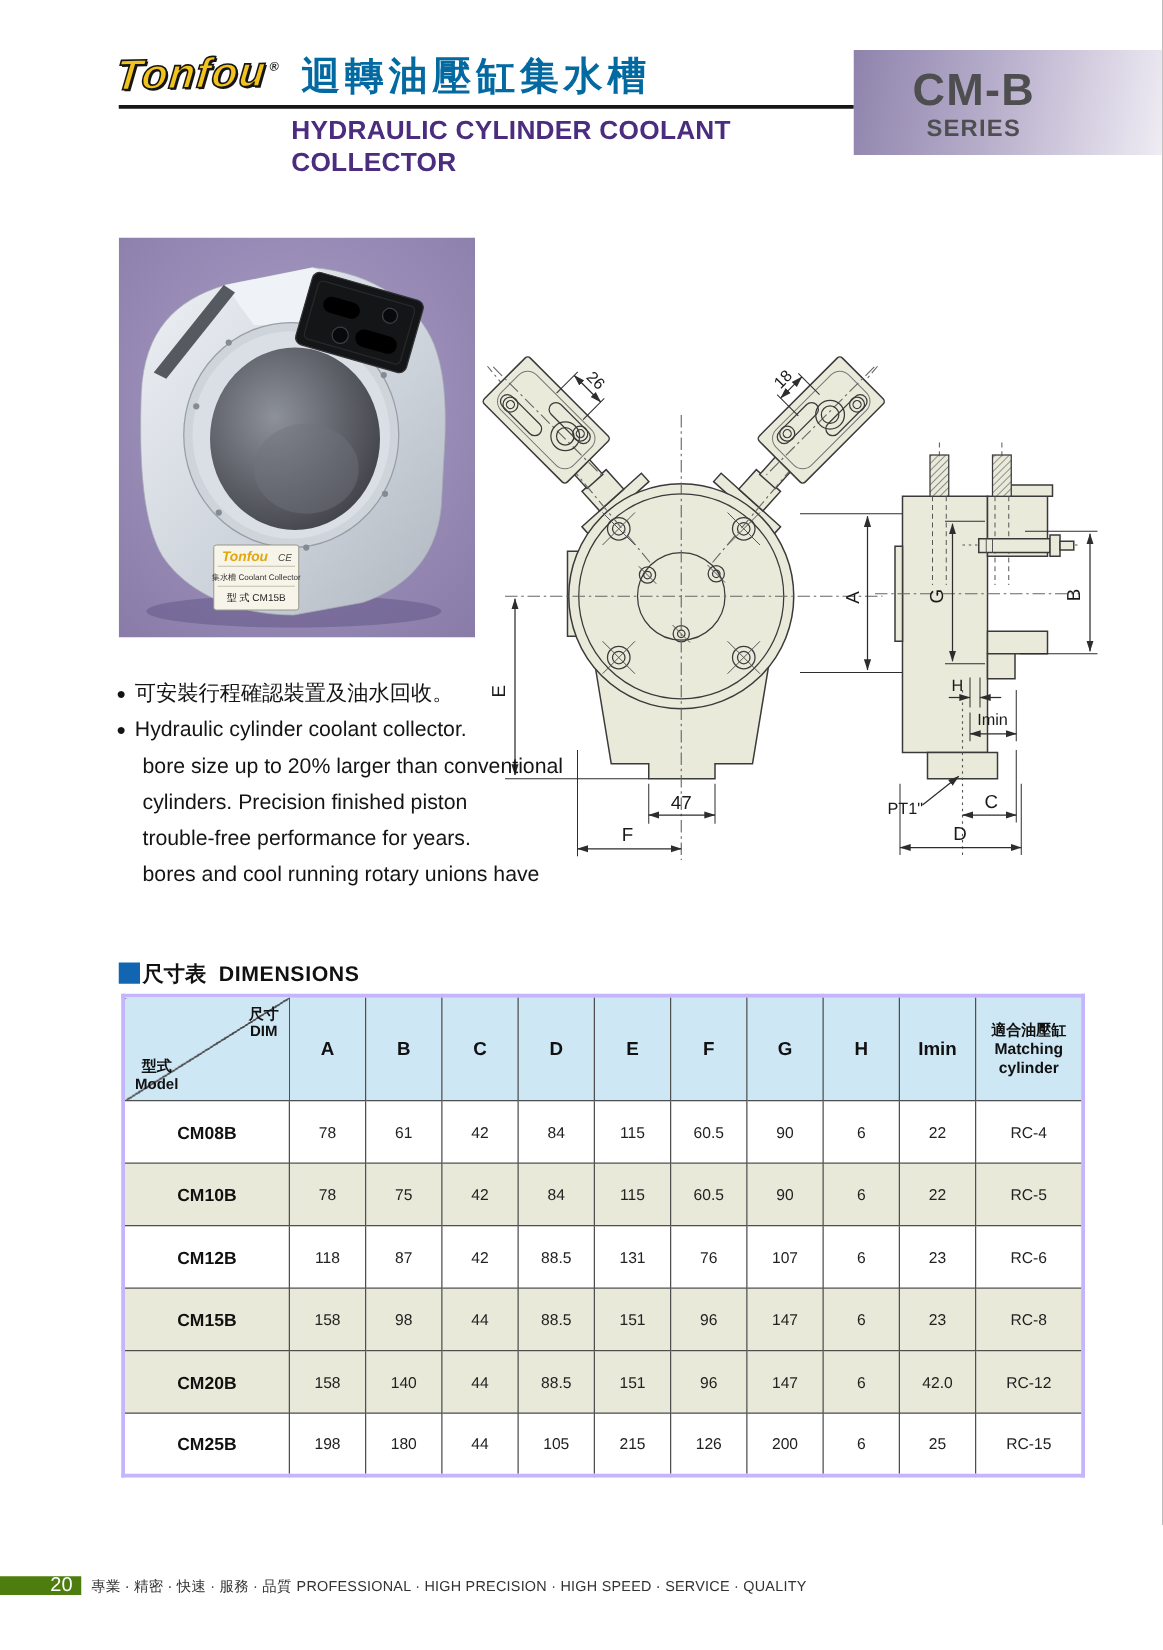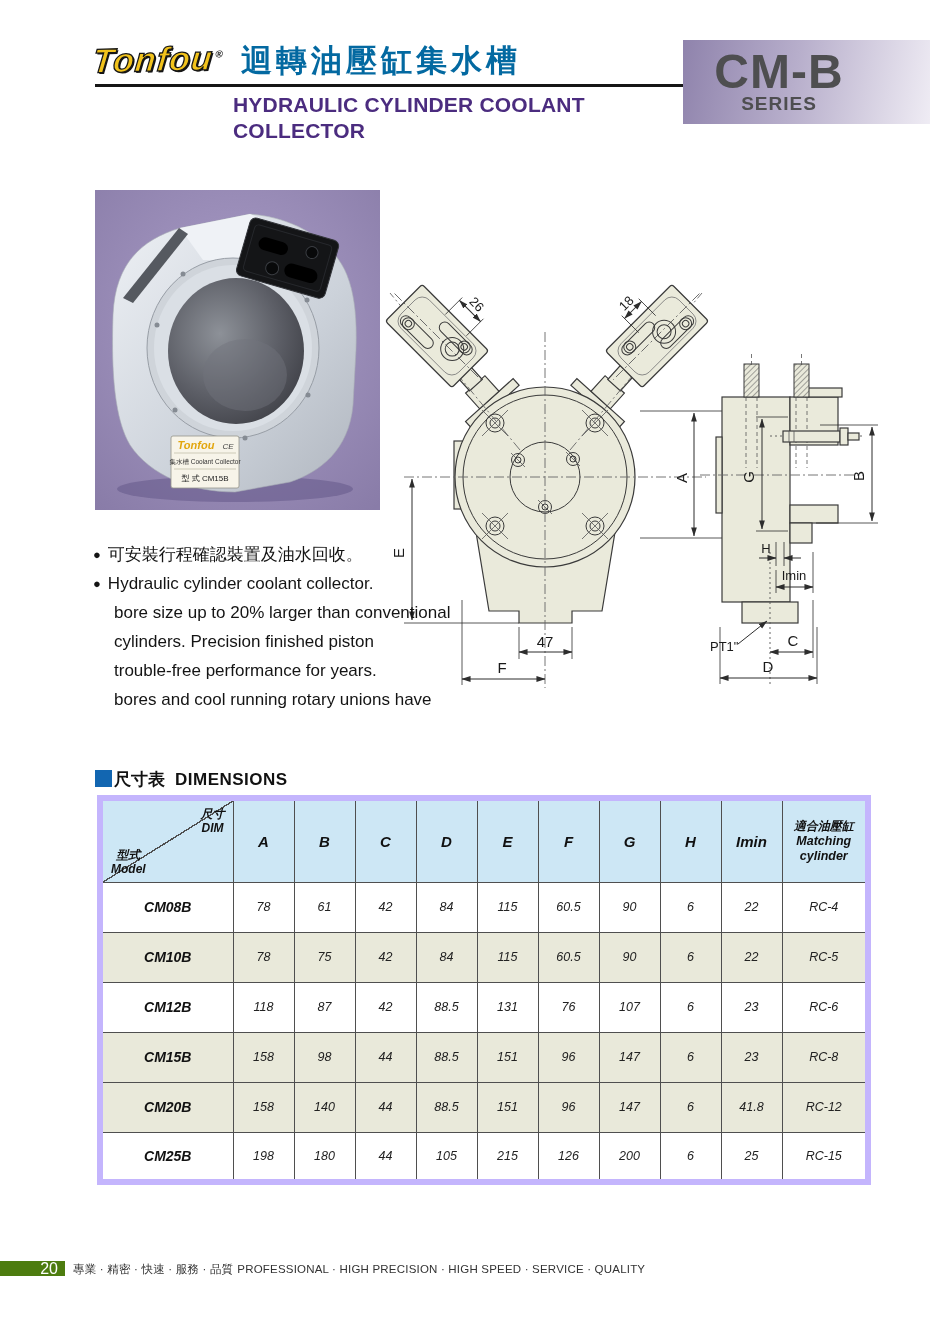--- a/index.html
+++ b/index.html
@@ -23,43 +23,42 @@
     position:absolute; left:241px; top:40px;
     font-size:31px; font-weight:600; letter-spacing:4px; color:#0369a1; white-space:nowrap;
   }
   .header-rule { position:absolute; left:95px; top:84px; width:588px; height:3px; background:#161616; }
   .badge {
     position:absolute; left:683px; top:40px; width:247px; height:84px;
     background:linear-gradient(100deg,#8f83ac 0%, #b7aecb 45%, #efecf4 100%);
     display:flex; flex-direction:column; justify-content:center; align-items:center;
     padding-right:55px;
   }
-  .badge .cmb { font-size:48px; font-weight:bold; color:#4e4e50; line-height:42px; letter-spacing:1px; }
+  .badge .cmb { font-size:36px; font-weight:bold; color:#4e4e50; line-height:42px; letter-spacing:1px; }
   .badge .series { font-size:19px; font-weight:bold; color:#4e4e50; line-height:20px; margin-top:1px; letter-spacing:1px; }
   .en-title {
     position:absolute; left:233px; top:92px;
     font-size:21px; font-weight:bold; color:#4b2c7f; line-height:26px; letter-spacing:.2px;
   }
   
   .photo { position:absolute; left:95px; top:190px; }
   .drawing { position:absolute; left:378px; top:268px; }
   
   .features { position:absolute; left:93px; top:540px; width:330px; }
   .f-line { font-size:17px; line-height:29px; color:#141414; white-space:nowrap; }
   .f-line .dot { font-size:13px; margin-right:7px; vertical-align:1px; }
   .f-line.cont { padding-left:21px; }
   
   .dim-heading { position:absolute; left:95px; top:768px; font-size:17px; font-weight:bold; color:#111; }
   .blue-sq { display:inline-block; width:17px; height:17px; background:#1266b1; vertical-align:-2px; margin-right:2px; }
   .dim-heading .en { margin-left:10px; letter-spacing:.5px; }
   table.dims {
     position:absolute; left:97px; top:795px; width:768px;
     border-collapse:collapse; table-layout:fixed;
-    border:6px solid #c4b5fd;
-    font-style:italic;
+    border:3px solid #c4b5fd;
   }
   table.dims td { border:1px solid #4f4f4f; text-align:center; vertical-align:middle; }
   tr.hd td { background:#cde7f5; height:84px; font-weight:bold; font-size:15px; color:#111; }
   tr.hd td.corner {
     position:relative; padding:0;
     background-image:linear-gradient(to bottom right,
       transparent calc(50% - 0.7px), #4f4f4f calc(50% - 0.7px),
       #4f4f4f calc(50% + 0.7px), transparent calc(50% + 0.7px));
   }
   .corner .tr { position:absolute; top:6px; right:8px; text-align:center; font-size:12px; line-height:14px; font-weight:bold; }
@@ -504,21 +503,21 @@
     <tr class="row alt">
       <td class="model">CM20B</td>
       <td>158</td>
       <td>140</td>
       <td>44</td>
       <td>88.5</td>
       <td>151</td>
       <td>96</td>
       <td>147</td>
       <td>6</td>
-      <td>41.8</td>
+      <td>42.0</td>
       <td>RC-12</td>
     </tr>
     <tr class="row">
       <td class="model">CM25B</td>
       <td>198</td>
       <td>180</td>
       <td>44</td>
       <td>105</td>
       <td>215</td>
       <td>126</td>

